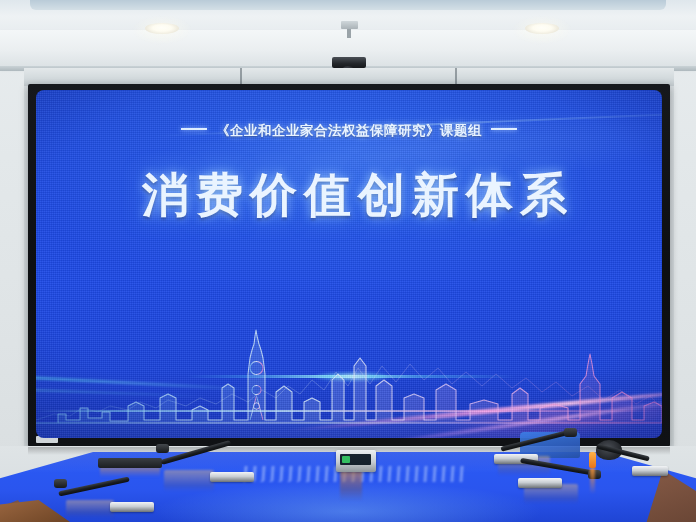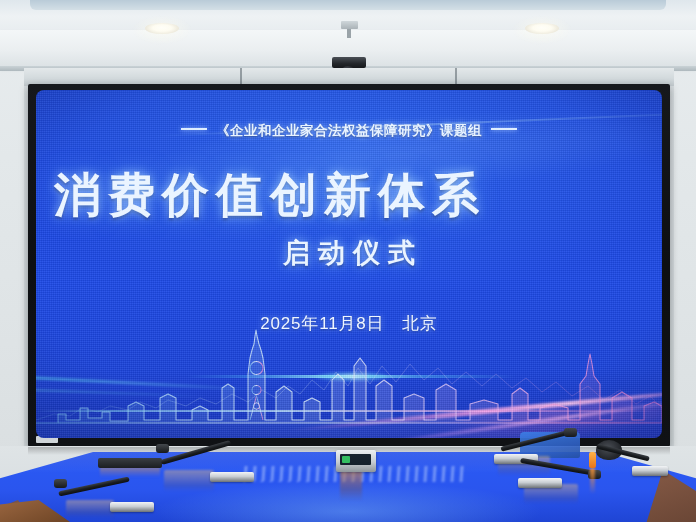--- a/index.html
+++ b/index.html
@@ -220,21 +220,21 @@
     white-space: nowrap;
   }
   .kicker .rule {
     display: inline-block; width: 26px; height: 2px; vertical-align: middle;
     background: #dfeeff; margin: 0 9px; position: relative; top: -2px;
     box-shadow: 0 0 5px rgba(200,230,255,.8);
   }
 
   .main-title {
     position: absolute; left: 0; top: 74px; width: 626px;
-    z-index: 12;
+    text-align: center; z-index: 12;
     font-family: "DejaVu Serif", "Liberation Serif", serif;
     font-size: 47px; font-weight: 700; letter-spacing: 7px;
     color: #eaf4ff;
     text-shadow:
       0 0 10px rgba(170,215,255,.75),
       0 0 22px rgba(120,180,255,.55),
       0 2px 3px rgba(0,15,70,.55);
     white-space: nowrap;
     padding-left: 18px;
   }
@@ -455,26 +455,24 @@
 
     <div class="arc-top"></div>
     <div class="arc-line"></div>
 
     <div class="kicker">
       <span class="rule"></span><span>《企业和企业家合法权益保障研究》课题组</span><span class="rule"></span>
     </div>
 
     <div class="main-title">消费价值创新体系</div>
 
-    <div class="sub-title">启动仪式</div>
 
     <div class="flare"></div>
     <div class="flare-core"></div>
 
-    <div class="date-line">2025年11月8日　北京</div>
 
     <div class="swoosh-glow"></div>
     <div class="swoosh"></div>
     <div class="swoosh2"></div>
     <div class="streak-left"></div>
     <div class="streak-left2"></div>
 
     <svg class="skyline" viewBox="0 0 626 110" preserveAspectRatio="none">
       <defs>
         <linearGradient id="skyGrad" x1="0" y1="0" x2="1" y2="0">

